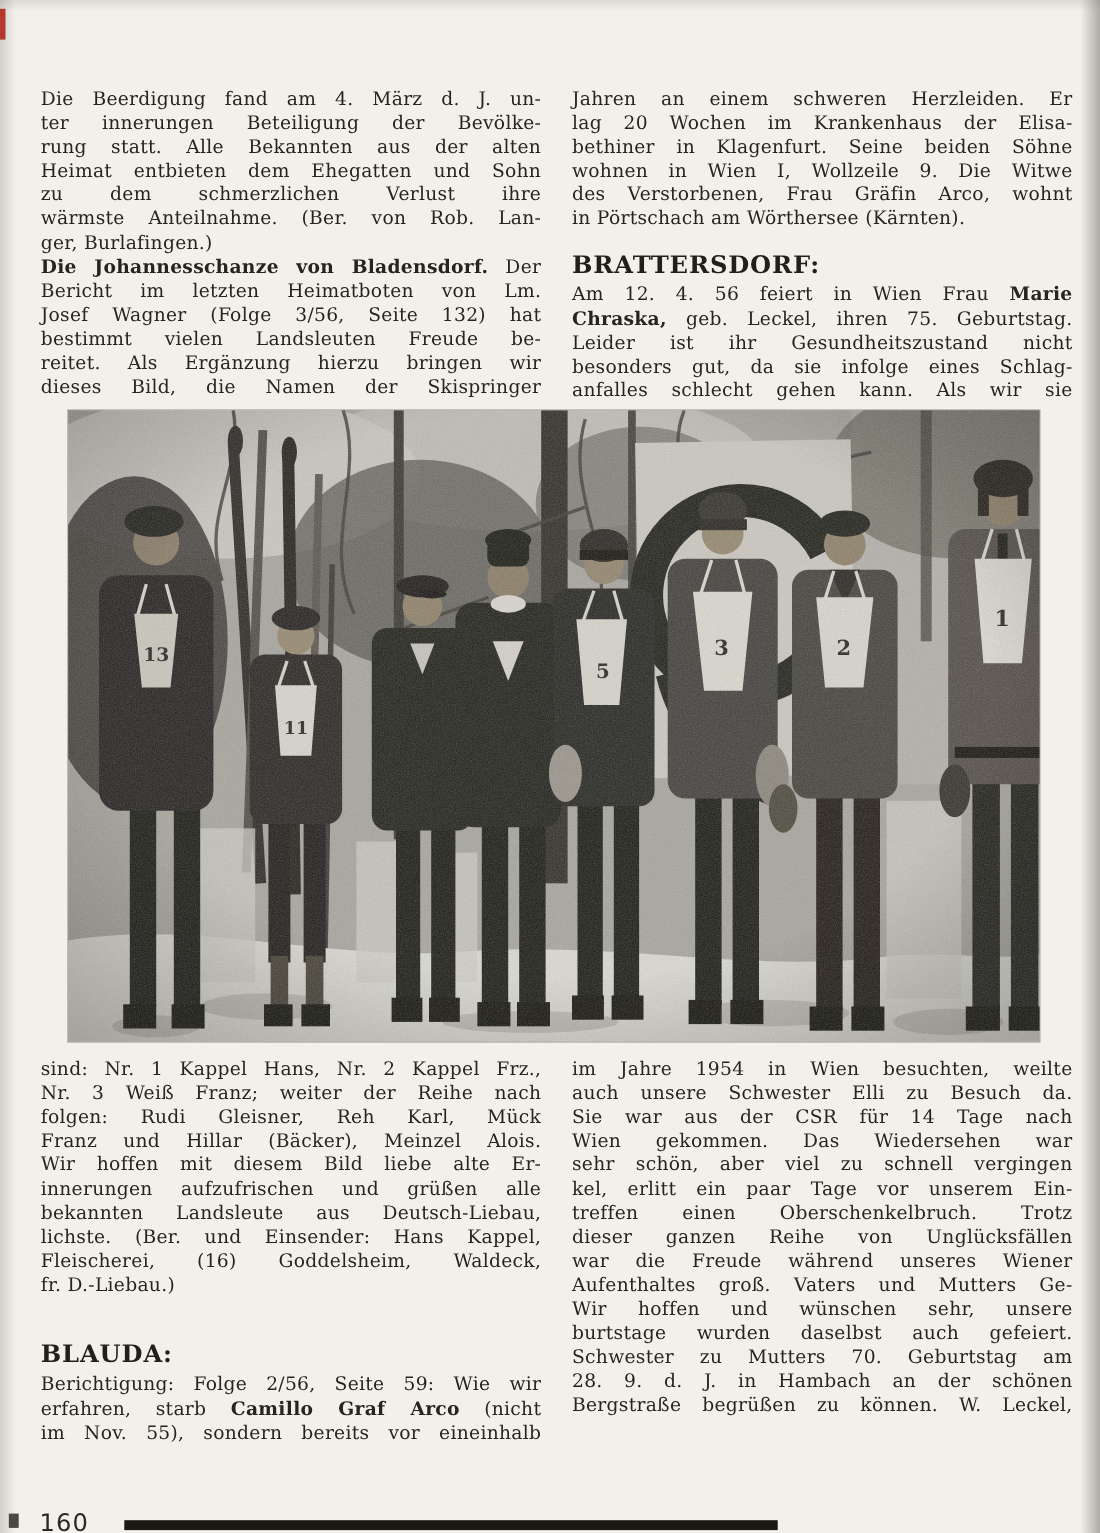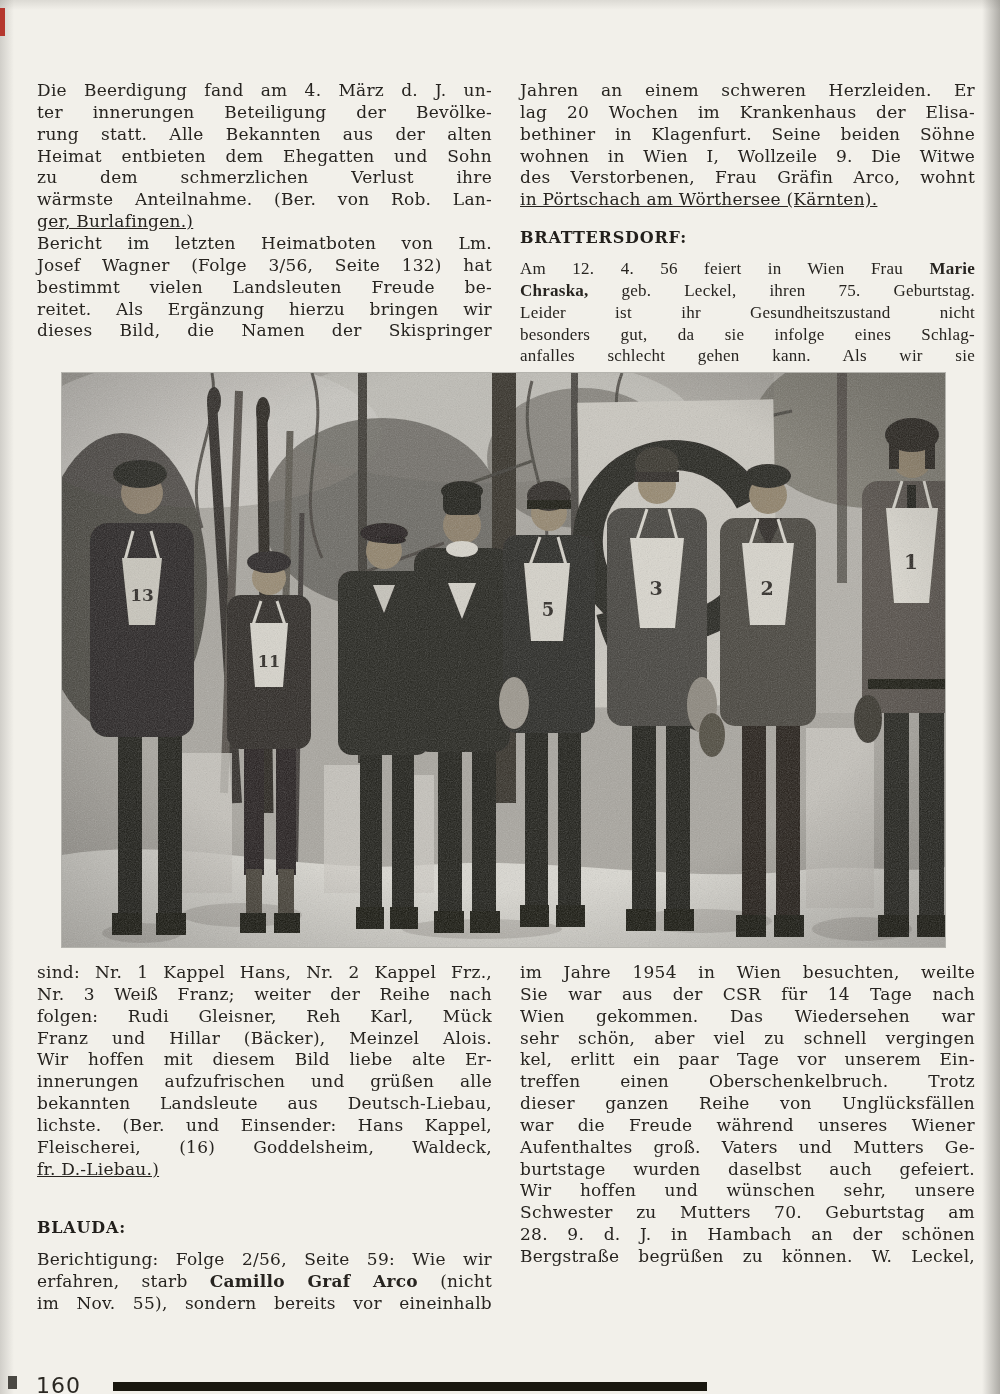--- a/index.html
+++ b/index.html
@@ -13,23 +13,23 @@
               background:linear-gradient(to left,rgba(60,58,54,.38),rgba(60,58,54,0));pointer-events:none;}
   .edge-top{position:absolute;left:0;top:0;width:100%;height:10px;
             background:linear-gradient(to bottom,rgba(120,118,112,.18),rgba(120,118,112,0));pointer-events:none;}
   .red-tick{position:absolute;left:0;top:8px;width:5px;height:28px;background:#b5372e;}
   .bottom-bar{position:absolute;left:113px;top:1382px;width:594px;height:9px;background:#19170f;}
   .corner-nub{position:absolute;left:8px;top:1376px;width:9px;height:13px;background:#4a4843;}
 
   .tblock{position:absolute;width:455px;font-size:17px;line-height:21.85px;
           letter-spacing:.25px;color:#272420;}
   .tline{text-align:justify;text-align-last:justify;white-space:normal;}
-  .tline.last-left{text-align-last:left;text-decoration:underline;}
+  .tline.last-left{text-align-last:left;}
   .tline b{font-weight:700;}
-  .heading{position:absolute;font-size:16px;font-weight:700;letter-spacing:.8px;color:#221f1b;}
+  .heading{position:absolute;font-size:22px;font-weight:700;letter-spacing:.8px;color:#221f1b;}
   .pagenum{position:absolute;left:36px;top:1373px;font-size:22px;color:#2b2823;
            font-family:"DejaVu Sans","Liberation Sans",sans-serif;letter-spacing:1px;}
 
   .photo{position:absolute;left:62px;top:373px;width:883px;height:574px;
          background:#a9a69f;box-shadow:0 0 0 1px rgba(70,68,62,.35);}
   .photo svg{display:block;}
 </style>
 </head>
 <body>
 
@@ -43,37 +43,38 @@
   <div class="tblock" style="left:37px;top:80px;">
       <div class="tline">Die Beerdigung fand am 4. März d. J. un-</div>
       <div class="tline">ter innerungen Beteiligung der Bevölke-</div>
       <div class="tline">rung statt. Alle Bekannten aus der alten</div>
       <div class="tline">Heimat entbieten dem Ehegatten und Sohn</div>
       <div class="tline">zu dem schmerzlichen Verlust ihre</div>
       <div class="tline">wärmste Anteilnahme. (Ber. von Rob. Lan-</div>
       <div class="tline last-left">ger, Burlafingen.)</div>
     </div>
   <div class="tblock" style="left:37px;top:233px;">
+      <div class="tline"><b>Die Johannesschanze von Bladensdorf.</b> Der</div>
       <div class="tline">Bericht im letzten Heimatboten von Lm.</div>
       <div class="tline">Josef Wagner (Folge 3/56, Seite 132) hat</div>
       <div class="tline">bestimmt vielen Landsleuten Freude be-</div>
       <div class="tline">reitet. Als Ergänzung hierzu bringen wir</div>
       <div class="tline">dieses Bild, die Namen der Skispringer</div>
     </div>
 
   <div class="tblock" style="left:520px;top:80px;">
       <div class="tline">Jahren an einem schweren Herzleiden. Er</div>
       <div class="tline">lag 20 Wochen im Krankenhaus der Elisa-</div>
       <div class="tline">bethiner in Klagenfurt. Seine beiden Söhne</div>
       <div class="tline">wohnen in Wien I, Wollzeile 9. Die Witwe</div>
       <div class="tline">des Verstorbenen, Frau Gräfin Arco, wohnt</div>
       <div class="tline last-left">in Pörtschach am Wörthersee (Kärnten).</div>
     </div>
   <div class="heading" style="left:520px;top:228px;">BRATTERSDORF:</div>
-  <div class="tblock" style="left:520px;top:258px;font-family:Liberation Serif, serif;">
+  <div class="tblock" style="left:520px;top:258px;">
       <div class="tline">Am 12. 4. 56 feiert in Wien Frau <b>Marie</b></div>
       <div class="tline"><b>Chraska,</b> geb. Leckel, ihren 75. Geburtstag.</div>
       <div class="tline">Leider ist ihr Gesundheitszustand nicht</div>
       <div class="tline">besonders gut, da sie infolge eines Schlag-</div>
       <div class="tline">anfalles schlecht gehen kann. Als wir sie</div>
     </div>
 
   <div class="photo">
     <svg viewBox="0 0 883 574" width="883" height="574">
       <defs>
@@ -290,30 +291,31 @@
     </div>
   <div class="heading" style="left:37px;top:1218px;">BLAUDA:</div>
   <div class="tblock" style="left:37px;top:1249px;">
       <div class="tline">Berichtigung: Folge 2/56, Seite 59: Wie wir</div>
       <div class="tline">erfahren, starb <b>Camillo Graf Arco</b> (nicht</div>
       <div class="tline">im Nov. 55), sondern bereits vor eineinhalb</div>
     </div>
 
   <div class="tblock" style="left:520px;top:962px;">
       <div class="tline">im Jahre 1954 in Wien besuchten, weilte</div>
+      <div class="tline">auch unsere Schwester Elli zu Besuch da.</div>
       <div class="tline">Sie war aus der CSR für 14 Tage nach</div>
       <div class="tline">Wien gekommen. Das Wiedersehen war</div>
       <div class="tline">sehr schön, aber viel zu schnell vergingen</div>
       <div class="tline">kel, erlitt ein paar Tage vor unserem Ein-</div>
       <div class="tline">treffen einen Oberschenkelbruch. Trotz</div>
       <div class="tline">dieser ganzen Reihe von Unglücksfällen</div>
       <div class="tline">war die Freude während unseres Wiener</div>
       <div class="tline">Aufenthaltes groß. Vaters und Mutters Ge-</div>
+      <div class="tline">Wir hoffen und wünschen sehr, unsere</div>
       <div class="tline">burtstage wurden daselbst auch gefeiert.</div>
-      <div class="tline">Wir hoffen und wünschen sehr, unsere</div>
       <div class="tline">Schwester zu Mutters 70. Geburtstag am</div>
       <div class="tline">28. 9. d. J. in Hambach an der schönen</div>
       <div class="tline">Bergstraße begrüßen zu können. W. Leckel,</div>
     </div>
 
   <div class="pagenum">160</div>
 
   <div class="bottom-bar"></div>
   <div class="corner-nub"></div>
 </div>

